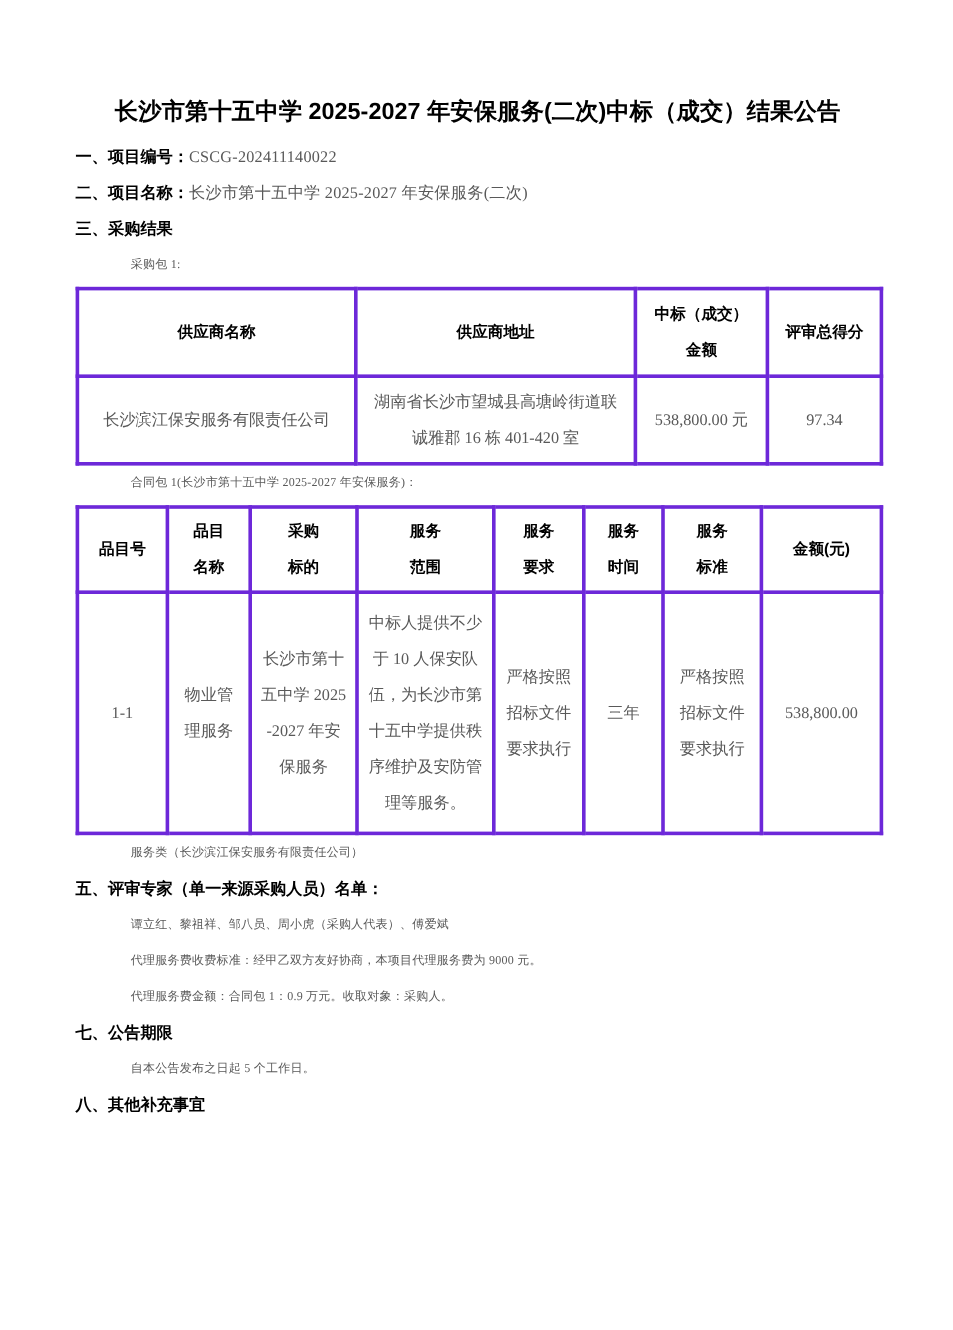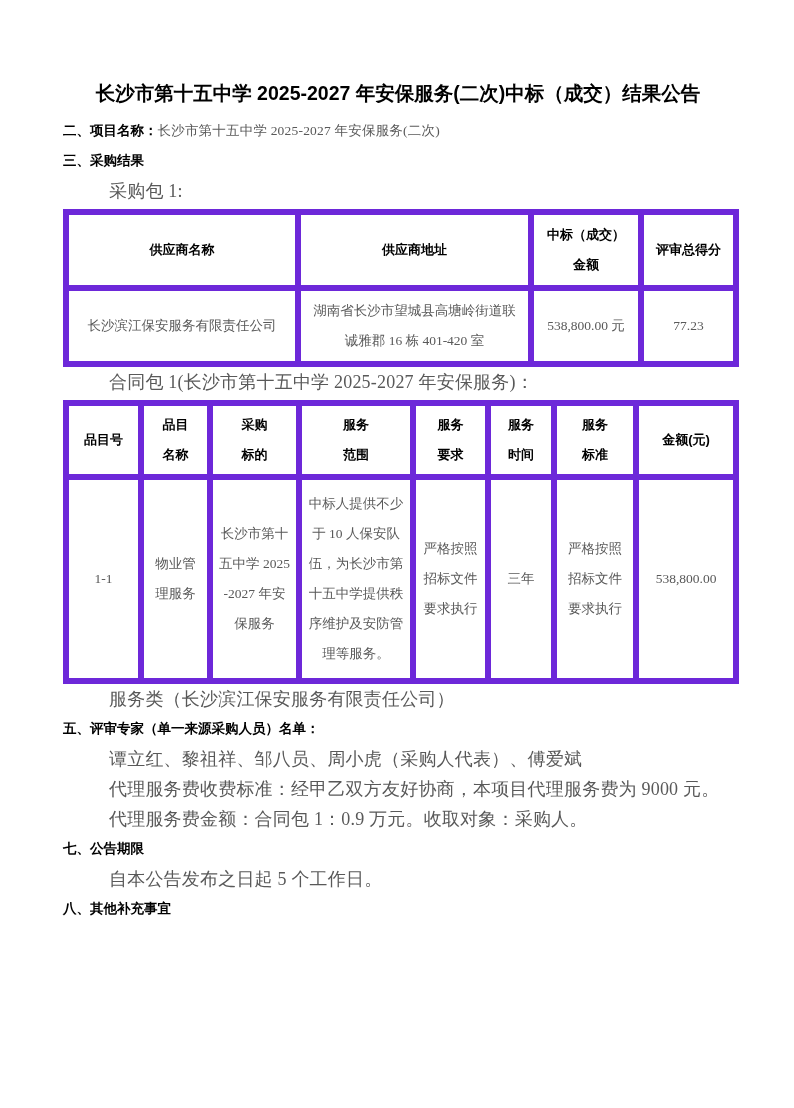--- a/index.html
+++ b/index.html
@@ -56,40 +56,40 @@
   .sec-head .inline-val {
     font-family: "Liberation Serif", "DejaVu Serif", serif;
     font-weight: normal;
     font-size: 13.5px;
     color: #595959;
     letter-spacing: 0.2px;
   }
 
   
   .para {
-    font-size: 18px;
+    font-size: 10px;
     line-height: 30px;
     color: #595959;
     margin: 0;
     padding: 0 0 0 46px;
     letter-spacing: 0.2px;
     white-space: nowrap;
   }
 
   .gap-1 { height: 8px; }
 
   
   table.doc-table {
     border-collapse: collapse;
     table-layout: fixed;
     width: 670px;
     margin: 3px 0 0 0;
   }
   table.doc-table td, table.doc-table th {
-    border: 6px solid #6d28d9;
+    border: 3px solid #6d28d9;
     padding: 0 3px;
     vertical-align: middle;
     text-align: center;
     font-size: 13.5px;
     color: #595959;
     line-height: 30px;
     word-break: break-all;
   }
   table.doc-table th {
     font-family: "Liberation Sans", "DejaVu Sans", sans-serif;
@@ -107,20 +107,23 @@
 </head>
 <body>
 
 <div class="page">
   <div class="content">
 
     <h1 class="doc-title">长沙市第十五中学 2025-2027 年安保服务(二次)中标（成交）结果公告</h1>
 
     <div class="gap-1"></div>
 
+    <div class="sec-head">
+      <span>一、项目编号：</span><span class="inline-val">CSCG-202411140022</span>
+    </div>
 
     <div class="sec-head">
       <span>二、项目名称：</span><span class="inline-val">长沙市第十五中学 2025-2027 年安保服务(二次)</span>
     </div>
 
     <div class="sec-head">三、采购结果</div>
 
     <div class="para">采购包 1:</div>
 
     <table class="doc-table tb1">
@@ -138,21 +141,21 @@
 金额</th>
           <th>评审总得分</th>
         </tr>
       </thead>
       <tbody>
         <tr>
           <td>长沙滨江保安服务有限责任公司</td>
           <td class="cellwrap two-line">湖南省长沙市望城县高塘岭街道联
 诚雅郡 16 栋 401-420 室</td>
           <td>538,800.00 元</td>
-          <td>77.23</td>
+          <td>97.34</td>
         </tr>
       </tbody>
     </table>
 
 
     <div class="para">合同包 1(长沙市第十五中学 2025-2027 年安保服务)：</div>
 
     <table class="doc-table tb2">
       <colgroup>
         <col style="width:75px">

